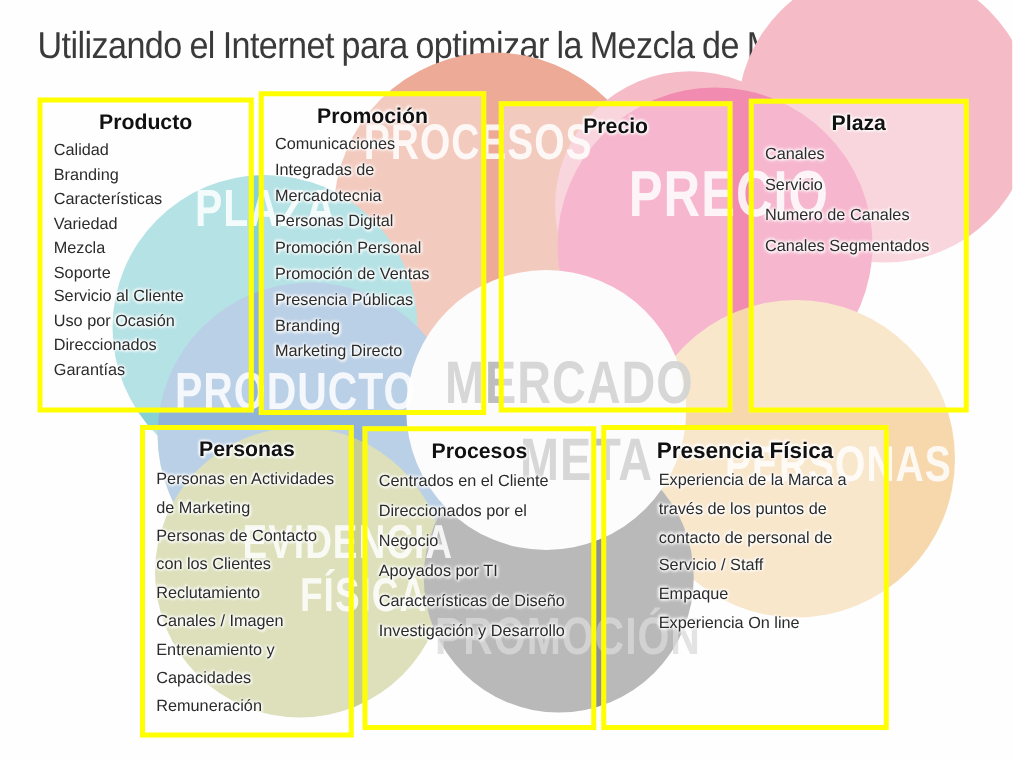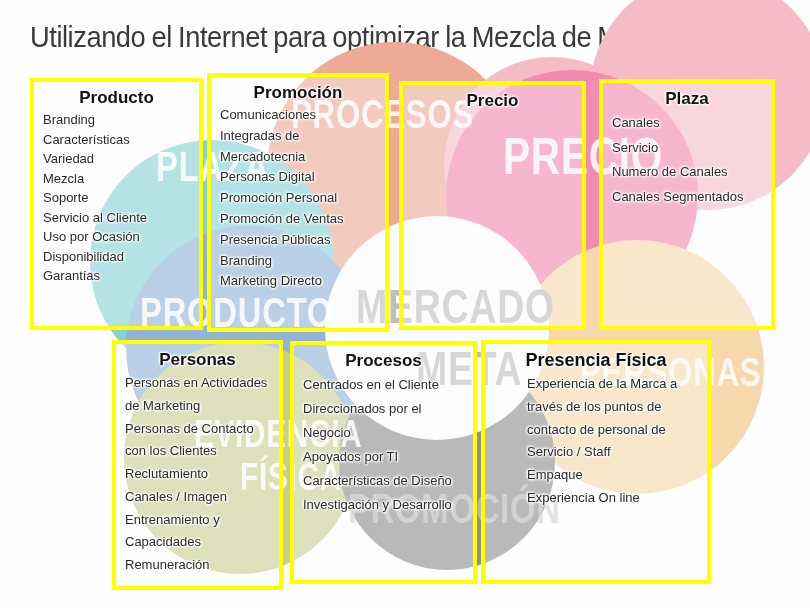--- a/index.html
+++ b/index.html
@@ -99,28 +99,29 @@
     <div class="petal-label lbl-evidencia" style="color: rgb(255, 255, 255);">EVIDENCIA</div>
     <div class="petal-label lbl-fisica" style="color: rgb(255, 255, 255);">FÍSICA</div>
     <div class="petal-label lbl-promocion" style="color: rgb(196, 196, 196);">PROMOCIÓN</div>
     <div class="petal-label lbl-mercado" style="color: rgb(184, 184, 184);">MERCADO</div>
     <div class="petal-label lbl-meta" style="color: rgb(184, 184, 184);">META</div>
   </div>
 
   <div class="mixbox b-producto">
     <h2>Producto</h2>
     <ul>
+      <li>Calidad</li>
       <li>Branding</li>
       <li>Características</li>
       <li>Variedad</li>
       <li>Mezcla</li>
       <li>Soporte</li>
       <li>Servicio al Cliente</li>
       <li>Uso por Ocasión</li>
-      <li>Disponibilidad</li>
+      <li>Direccionados</li>
       <li>Garantías</li>
     </ul>
   </div>
 
   <div class="mixbox b-promocion">
     <h2>Promoción</h2>
     <ul>
       <li>Comunicaciones Integradas de Mercadotecnia</li>
       <li>Personas Digital</li>
       <li>Promoción Personal</li>

